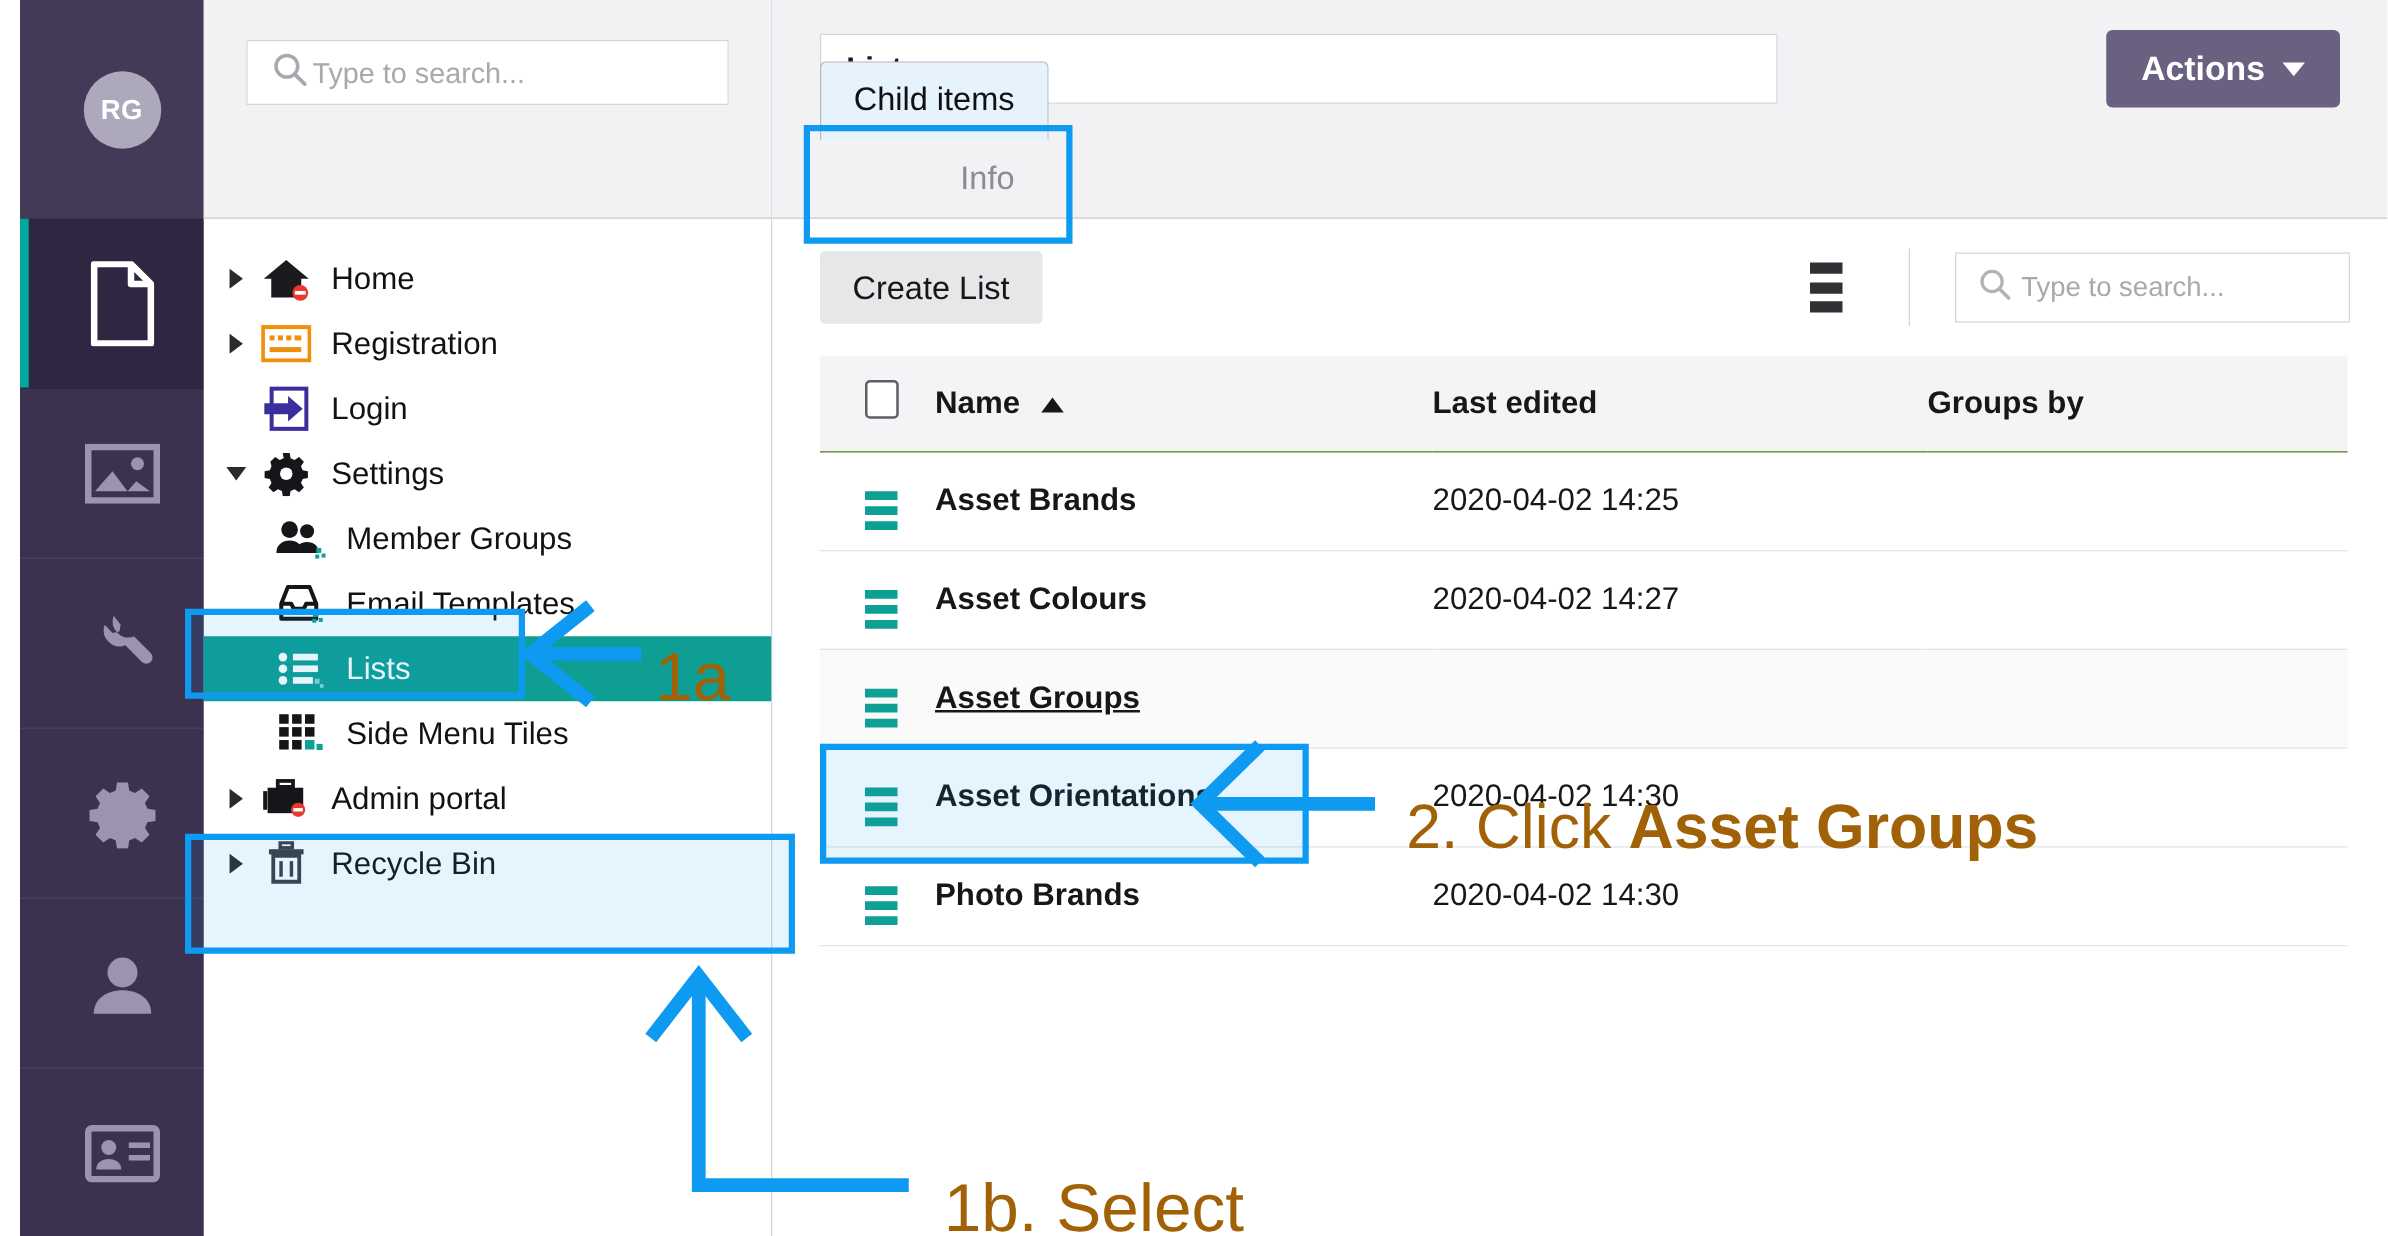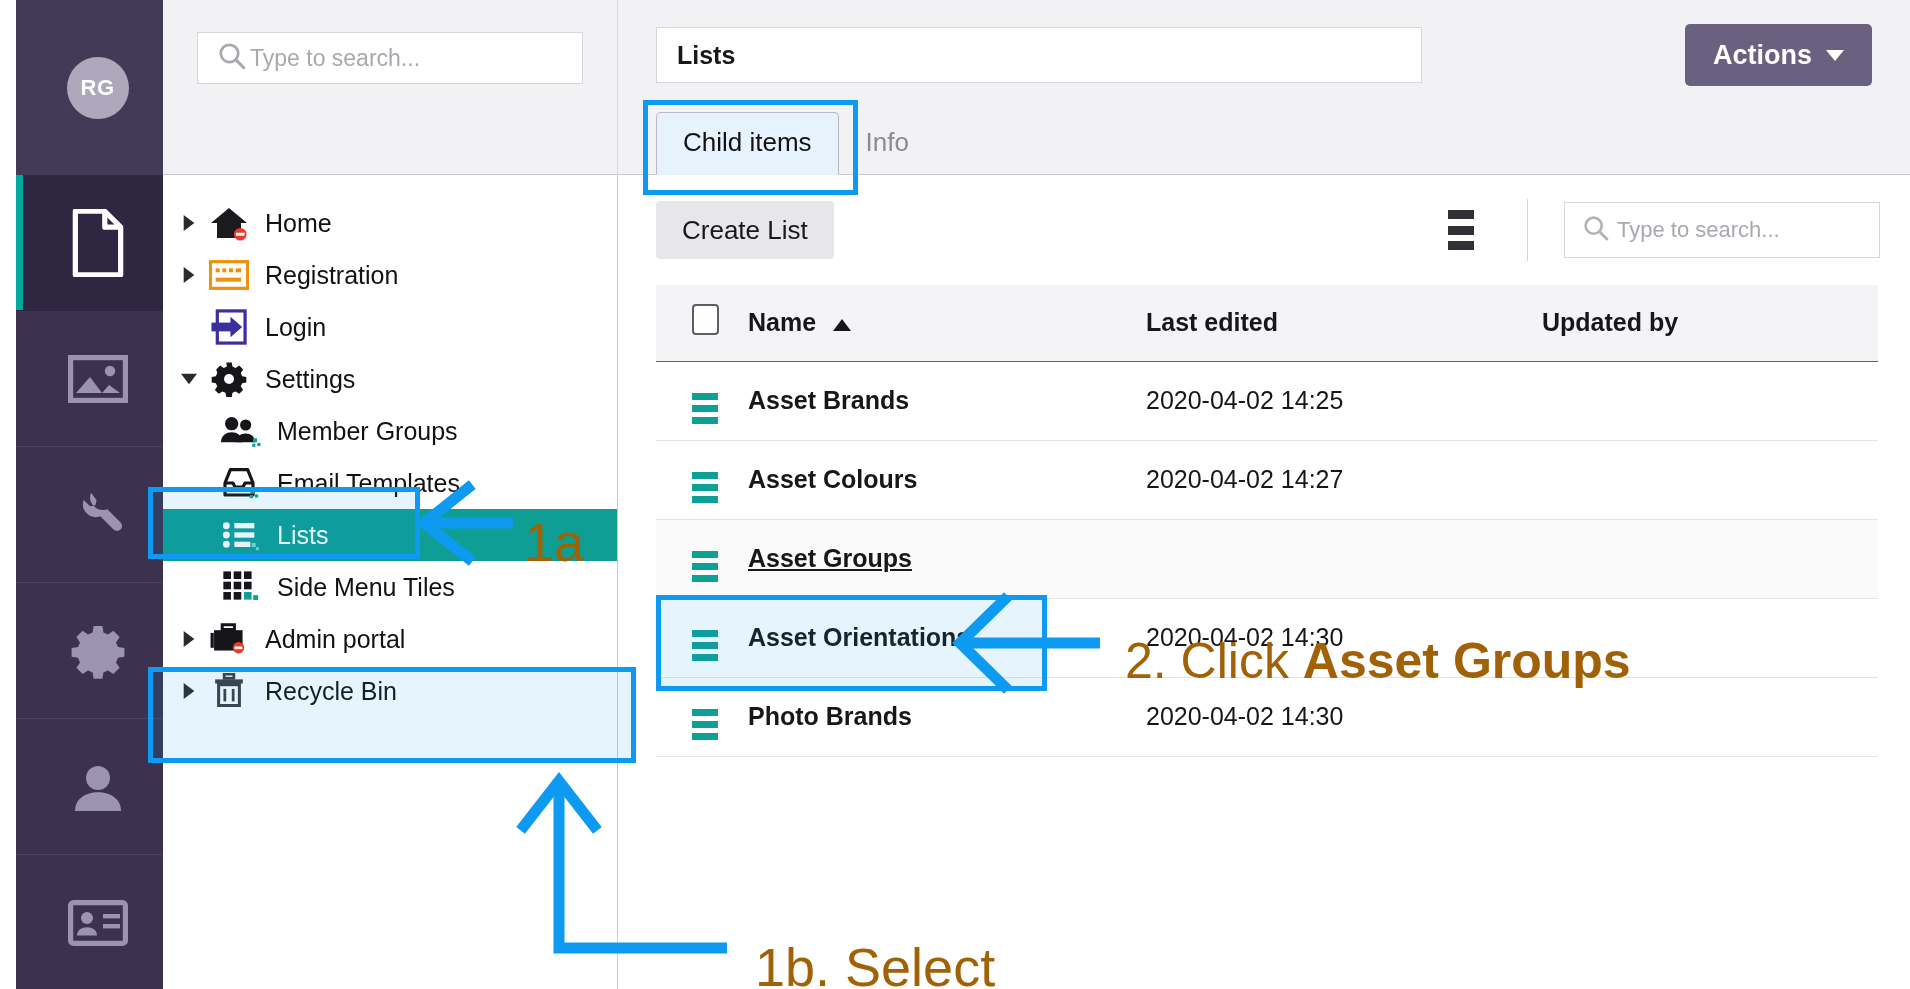--- a/index.html
+++ b/index.html
@@ -133,21 +133,21 @@
   }
   .caret-dn {
     width: 0; height: 0;
     border-left: 9px solid transparent;
     border-right: 9px solid transparent;
     border-top: 11px solid #ffffff;
     display: inline-block;
   }
   .tabs {
     position: absolute; left: 38px; bottom: -1px;
-    display: flex; align-items: flex-end;
+    display: flex; align-items: flex-end; flex-direction: column;
   }
   .tab {
     font-size: 26px; color: #3a3a3c;
     padding: 14px 26px 16px 26px;
     cursor: pointer; background: transparent;
     border: 1px solid transparent;
   }
   .tab.active {
     background: #e6f3fc;
     border: 1px solid #b9b9c2;
@@ -566,21 +566,21 @@
               <span class="chk"></span>
             </th>
             <th class="c-name">
               <span>Name</span>
               <span class="sort-asc"></span>
             </th>
             <th class="c-edited">
               <span>Last edited</span>
             </th>
             <th class="c-updated">
-              <span>Updated by</span>
+              <span>Groups by</span>
             </th>
           </tr>
         </thead>
         <tbody>
 
           <tr>
             <td class="c-icon">
               <span class="list-glyph">
                   <i></i>
                   <i></i>

